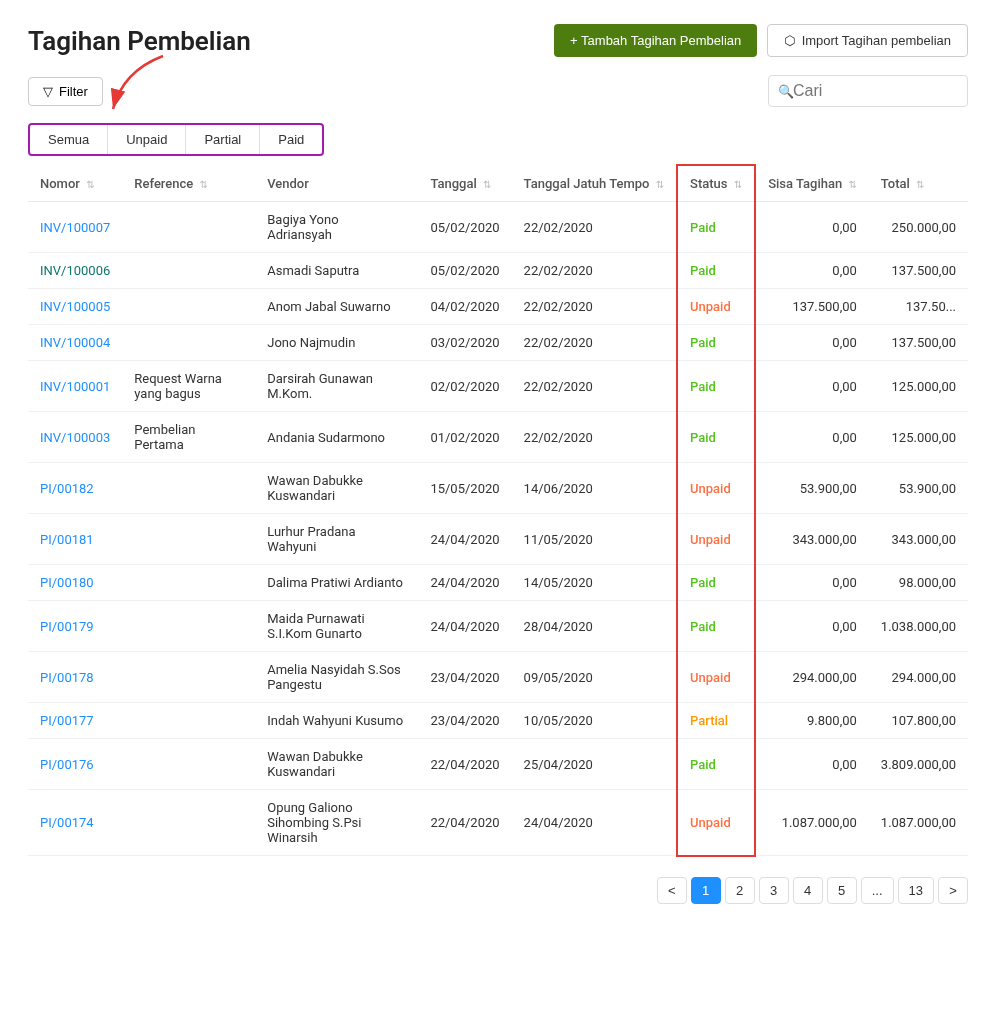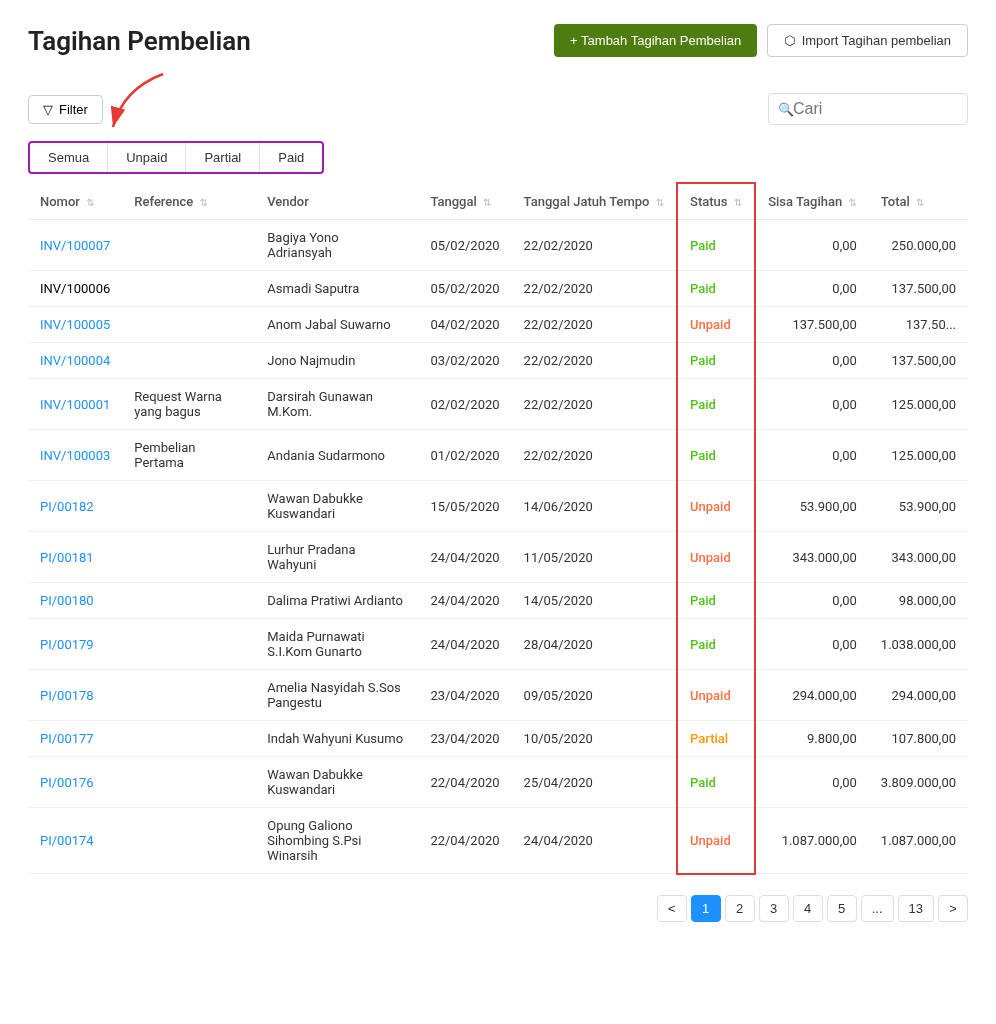--- a/index.html
+++ b/index.html
@@ -1,18 +1,18 @@
 <!DOCTYPE html>
 <html><head>
   <meta charset="utf-8">
   <style>
     * { box-sizing: border-box; margin: 0; padding: 0; }
     body { font-family: -apple-system, BlinkMacSystemFont, 'Segoe UI', Roboto, sans-serif; background: #fff; color: #333; font-size: 13px; }
     .page { padding: 24px 28px; }
-    .header { display: flex; align-items: center; justify-content: space-between; margin-bottom: 36px; }
+    .header { display: flex; align-items: center; justify-content: space-between; margin-bottom: 18px; }
     .page-title { font-size: 26px; font-weight: 600; color: #222; }
     .header-buttons { display: flex; gap: 10px; }
     .btn-primary { background: #4d7c0f; color: #fff; border: none; padding: 8px 16px; border-radius: 4px; cursor: pointer; font-size: 13px; display: flex; align-items: center; gap: 6px; }
     .btn-secondary { background: #fff; color: #333; border: 1px solid #ccc; padding: 8px 16px; border-radius: 4px; cursor: pointer; font-size: 13px; display: flex; align-items: center; gap: 6px; }
     .toolbar { display: flex; align-items: center; justify-content: space-between; margin-bottom: 16px; }
     .filter-btn { border: 1px solid #ccc; background: #fff; padding: 6px 14px; border-radius: 4px; cursor: pointer; font-size: 13px; display: flex; align-items: center; gap: 6px; }
     .search-box { position: relative; }
     .search-box input { border: 1px solid #ddd; border-radius: 4px; padding: 6px 12px 6px 24px; font-size: 16px; width: 200px; outline: none; color: #999; }
     .search-box .search-icon-wrap { position: absolute; left: 10px; top: 50%; transform: translateY(-50%); color: #aaa; font-size: 13px; }
     .tabs-section { position: relative; margin-bottom: 0; }
@@ -105,21 +105,21 @@
     <td><a class="td-link" style="color:#1e90ff;text-decoration:none;">INV/100007</a></td>
     <td></td>
     <td>Bagiya Yono Adriansyah</td>
     <td>05/02/2020</td>
     <td>22/02/2020</td>
     <td class="status-col status-paid">Paid</td>
     <td class="td-right">0,00</td>
     <td class="td-right">250.000,00</td>
   </tr>
         <tr>
-    <td><a class="td-link" style="color:#000000;text-decoration:none;text-align:right;">INV/100006</a></td>
+    <td><a class="td-link" style="color:#0f766e;text-decoration:none;text-align:right;">INV/100006</a></td>
     <td></td>
     <td>Asmadi Saputra</td>
     <td>05/02/2020</td>
     <td>22/02/2020</td>
     <td class="status-col status-paid">Paid</td>
     <td class="td-right">0,00</td>
     <td class="td-right">137.500,00</td>
   </tr>
         <tr>
     <td><a class="td-link" style="color:#1e90ff;text-decoration:none;">INV/100005</a></td>

